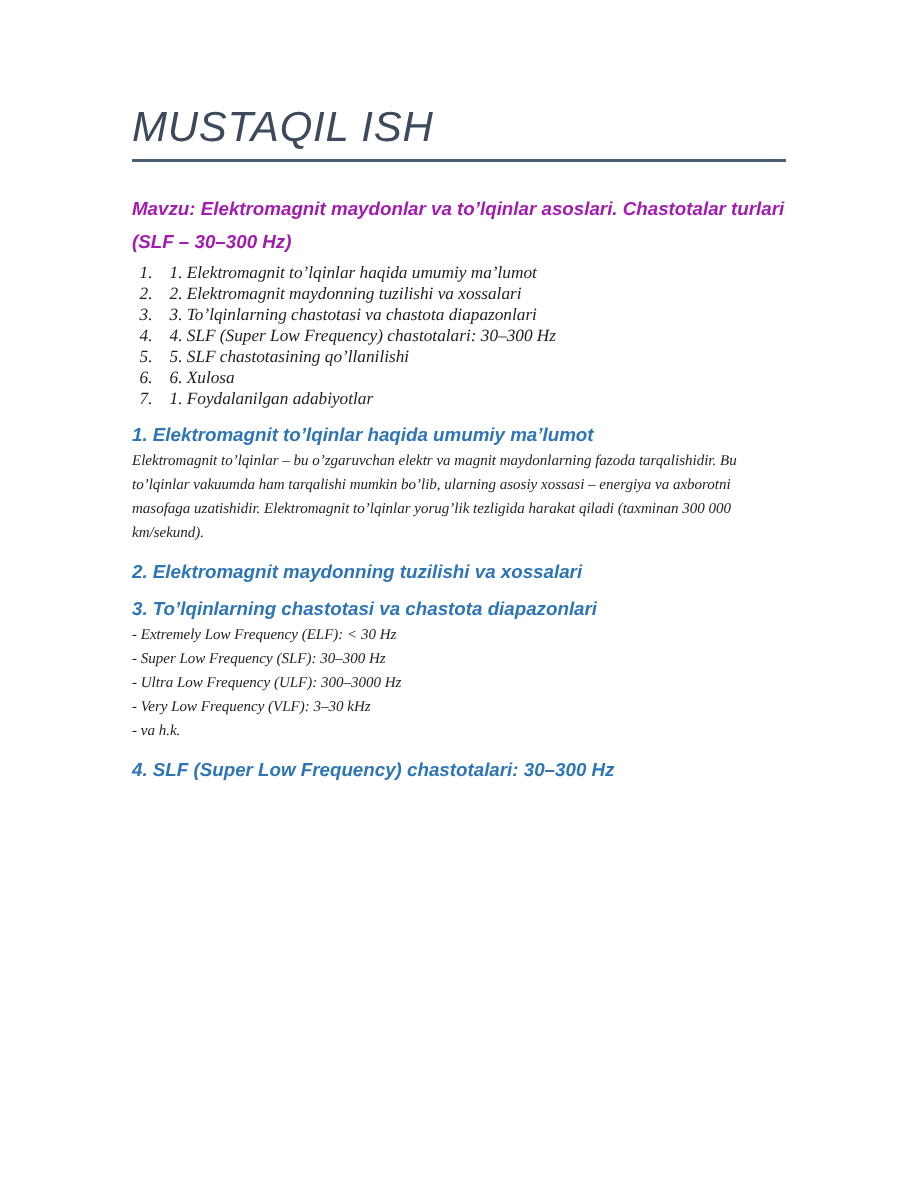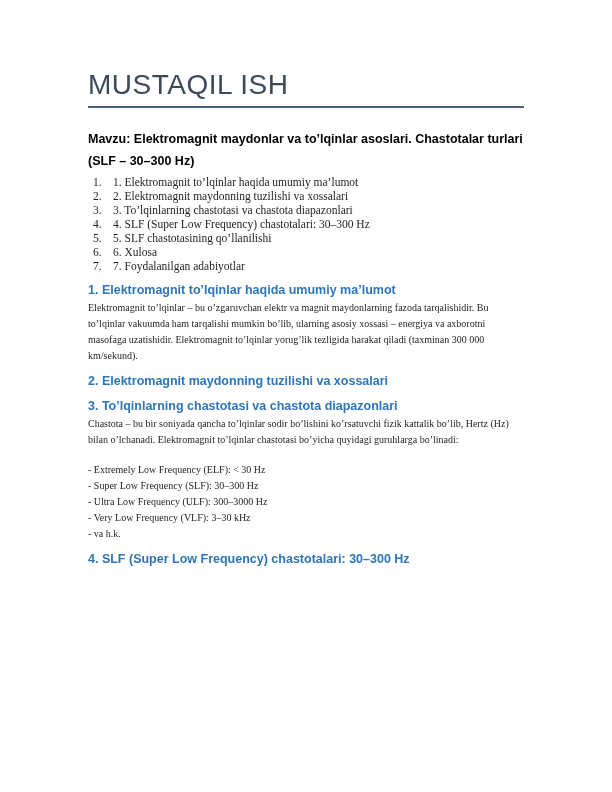--- a/index.html
+++ b/index.html
@@ -7,39 +7,40 @@
   body {
     width: 612px; height: 792px;
     font-family: "Liberation Serif", serif;
     color: #1E1E1E;
     overflow: hidden;
   }
   .page {
     width: 612px; height: 792px;
     background: #ffffff;
     padding: 70px 88px 40px 88px;
+    font-style: italic;
   }
   
   .doc-title {
     font-family: "Liberation Sans", sans-serif;
     font-size: 28px;
     font-weight: 400;
     letter-spacing: 0.5px;
     color: #3C4A5C;
     line-height: 30px;
     padding-bottom: 6px;
     border-bottom: 2px solid #4C5F72;
   }
   
   .subtitle {
     margin-top: 20px;
     font-family: "Liberation Sans", sans-serif;
     font-size: 12.5px;
     font-weight: bold;
-    color: #000000;
+    color: #a21caf;
     line-height: 22px;
     white-space: pre-line;
   }
   
   .plan-label {
     margin-top: 12px;
     font-family: "Liberation Sans", sans-serif;
     font-size: 12.5px;
     font-weight: bold;
     color: #2E75B6;
@@ -95,35 +96,34 @@
 (SLF – 30–300 Hz)</h2>
 
 
   <ol class="plan">
     <li>1. Elektromagnit to’lqinlar haqida umumiy ma’lumot</li>
     <li>2. Elektromagnit maydonning tuzilishi va xossalari</li>
     <li>3. To’lqinlarning chastotasi va chastota diapazonlari</li>
     <li>4. SLF (Super Low Frequency) chastotalari: 30–300 Hz</li>
     <li>5. SLF chastotasining qo’llanilishi</li>
     <li>6. Xulosa</li>
-    <li>7. Foydalanilgan adabiyotlar</li>
+    <li>1. Foydalanilgan adabiyotlar</li>
   </ol>
 
   <section>
     <h3 class="sec-heading">1. Elektromagnit to’lqinlar haqida umumiy ma’lumot</h3>
     <p>Elektromagnit to’lqinlar – bu o’zgaruvchan elektr va magnit maydonlarning fazoda tarqalishidir. Bu to’lqinlar vakuumda ham tarqalishi mumkin bo’lib, ularning asosiy xossasi – energiya va axborotni masofaga uzatishidir. Elektromagnit to’lqinlar yorug’lik tezligida harakat qiladi (taxminan 300 000 km/sekund).</p>
   </section>
 
   <section>
     <h3 class="sec-heading">2. Elektromagnit maydonning tuzilishi va xossalari</h3>
   </section>
 
   <section>
     <h3 class="sec-heading">3. To’lqinlarning chastotasi va chastota diapazonlari</h3>
-    <p>Chastota – bu bir soniyada qancha to’lqinlar sodir bo’lishini ko’rsatuvchi fizik kattalik bo’lib, Hertz (Hz) bilan o’lchanadi. Elektromagnit to’lqinlar chastotasi bo’yicha quyidagi guruhlarga bo’linadi:</p>
     <p>- Extremely Low Frequency (ELF): &lt; 30 Hz
 - Super Low Frequency (SLF): 30–300 Hz
 - Ultra Low Frequency (ULF): 300–3000 Hz
 - Very Low Frequency (VLF): 3–30 kHz
 - va h.k.</p>
   </section>
 
   <section>
     <h3 class="sec-heading">4. SLF (Super Low Frequency) chastotalari: 30–300 Hz</h3>
   </section>

